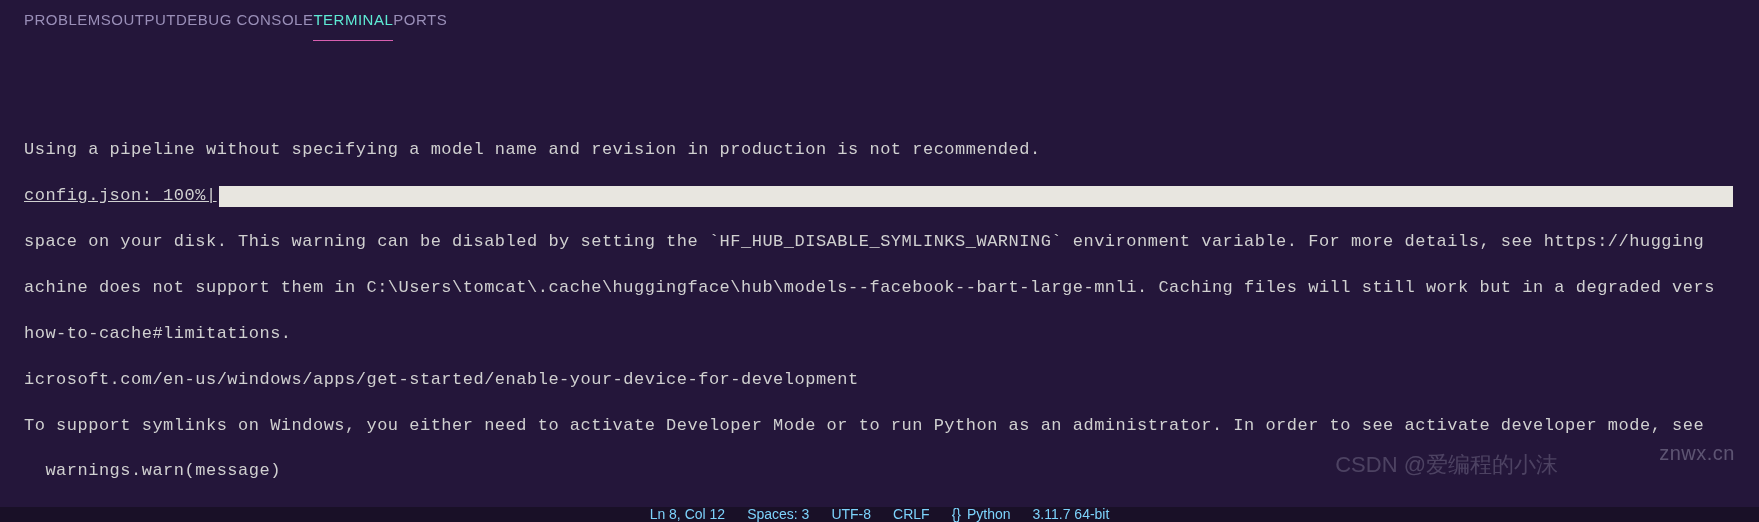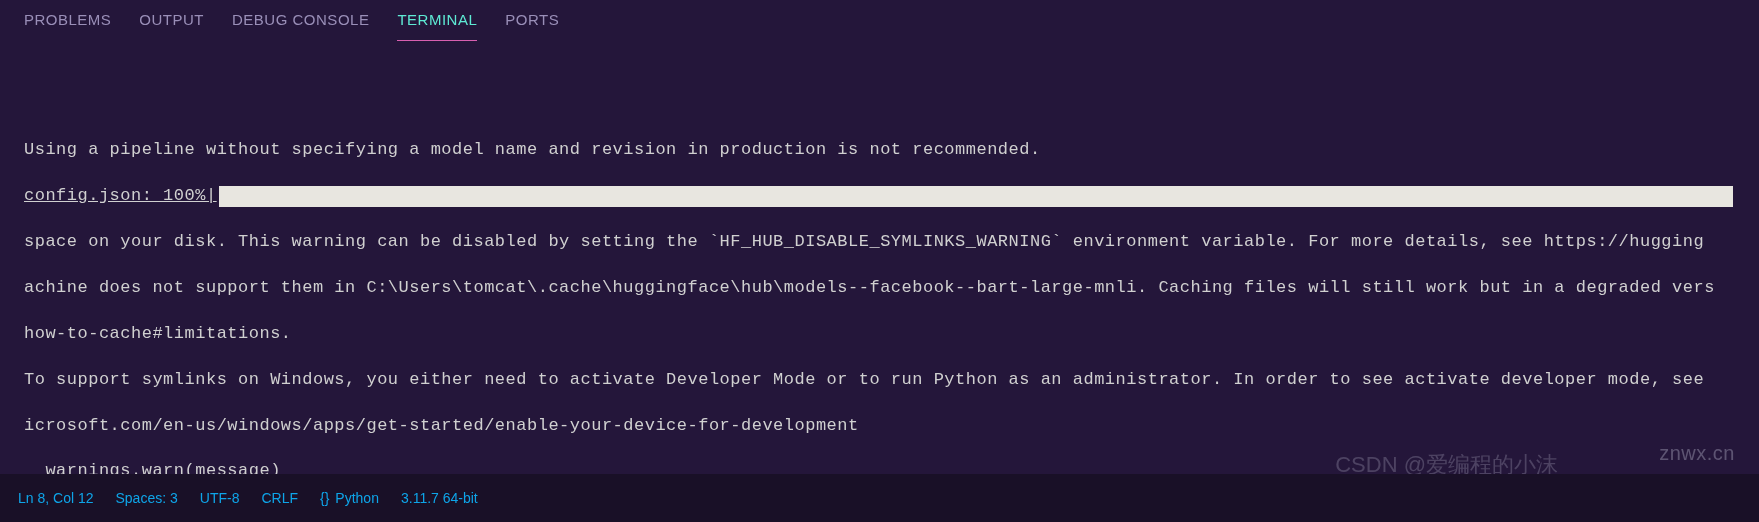--- a/index.html
+++ b/index.html
@@ -7,21 +7,20 @@
     background: #24163a;
     color: #d0d0d0;
     font-family: Consolas, "Courier New", monospace;
     font-size: 17px;
     line-height: 1.35;
     width: 1759px;
     overflow: hidden;
   }
   .tabs {
     display: flex;
-    gap: 28px;
     padding: 10px 24px 0 24px;
     height: 42px;
     align-items: flex-start;
     font-family: -apple-system, "Segoe UI", sans-serif;
     font-size: 15px;
   }
   .tab {
     color: #9a8fb8;
     padding-bottom: 10px;
     cursor: pointer;
@@ -61,30 +60,30 @@
     bottom: 55px;
     color: rgba(200,200,220,0.35);
     font-family: sans-serif;
     font-size: 20px;
     letter-spacing: 0.5px;
     pointer-events: none;
   }
   .statusbar {
     position: fixed;
     left: 0; right: 0; bottom: 0;
-    height: 48px;
+    height: 15px;
     background: #191027;
     display: flex;
-    justify-content: flex-start;
+    justify-content: center;
     align-items: center;
     gap: 22px;
     padding: 0 18px;
     font-family: -apple-system,"Segoe UI",sans-serif;
     font-size: 14px;
-    color: #0ea5e9;
+    color: #7dd3fc;
   }
   .status-item { cursor: pointer; display: flex; align-items: center; gap: 6px; }
   .icon { display:inline-block; }
 </style>
 </head>
 <body>
 
 <div class="tabs">
   <div class="tab">PROBLEMS</div>
   <div class="tab">OUTPUT</div>
@@ -93,22 +92,22 @@
   <div class="tab">PORTS</div>
 </div>
 
 <div class="term">
 <span class="ln"></span>
 <span class="ln">Using a pipeline without specifying a model name and revision in production is not recommended.</span>
 <span class="ln bar-line"><span class="bar-label">config.json: 100%|</span><span class="bar-fill"></span><span class="bar-trail"></span></span>
 <span class="ln">space on your disk. This warning can be disabled by setting the `HF_HUB_DISABLE_SYMLINKS_WARNING` environment variable. For more details, see https://hugging</span>
 <span class="ln">achine does not support them in C:\Users\tomcat\.cache\huggingface\hub\models--facebook--bart-large-mnli. Caching files will still work but in a degraded vers</span>
 <span class="ln">how-to-cache#limitations.</span>
+<span class="ln">icrosoft.com/en-us/windows/apps/get-started/enable-your-device-for-development</span>
 <span class="ln">To support symlinks on Windows, you either need to activate Developer Mode or to run Python as an administrator. In order to see activate developer mode, see</span>
-<span class="ln">icrosoft.com/en-us/windows/apps/get-started/enable-your-device-for-development</span>
 <span class="ln">  warnings.warn(message)</span>
 
 
 
 
 
 
 
 </div>
 

